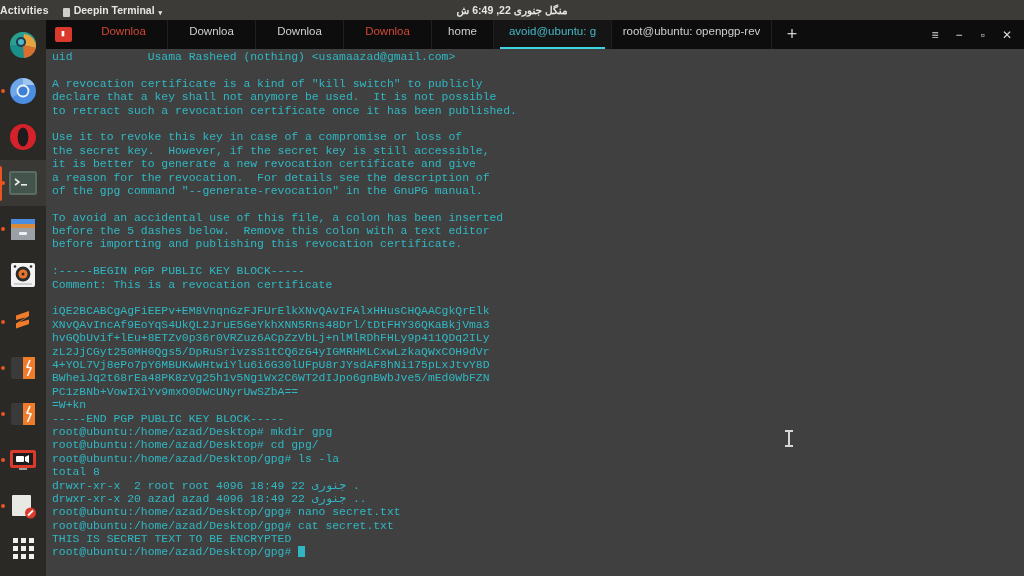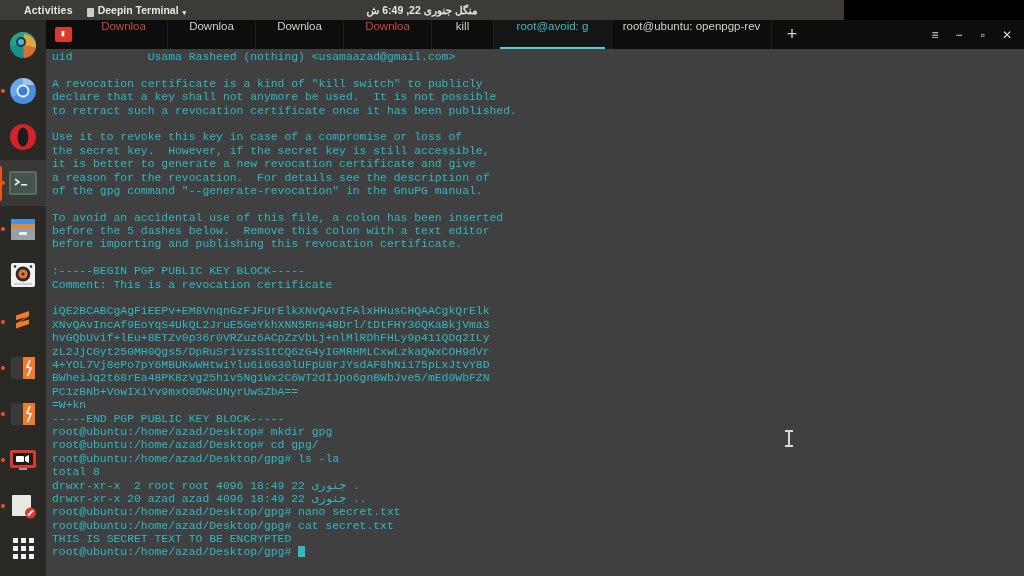--- a/index.html
+++ b/index.html
@@ -5,25 +5,25 @@
   * { box-sizing: border-box; margin: 0; padding: 0; }
   html, body {
     width: 1024px; height: 576px;
     background: #000; overflow: hidden;
     font-family: "Liberation Sans", sans-serif;
   }
   #screen { position: relative; width: 1024px; height: 576px; background: #000; }
 
   
   #topbar {
-    position: absolute; top: 0; left: 0; width: 844px; height: 20px;
+    position: absolute; top: 0; left: 0; width: 1024px; height: 20px;
     background: #3c3b37;
     display: flex; align-items: center;
     font-size: 10.5px; color: #e8e6e3; font-weight: bold;
-    padding: 0 24px;
+    padding: 0 0;
   }
   #topbar .tb-left { display: flex; align-items: center; gap: 14px; }
   #activities { cursor: pointer; letter-spacing: .2px; }
   #appmenu { display: flex; align-items: flex-end; gap: 4px; cursor: pointer; }
   #appmenu .appicon {
     display:inline-block; width:7px; height:9px;
     background:#cfcdc9; border-radius:1px; position:relative; top:1px;
   }
   #appmenu .caret { font-size: 7px; position: relative; top: 1px; }
   #clock {
@@ -88,22 +88,22 @@
     width: 34px; display:flex; align-items:center; justify-content:center;
   }
   #tab-logo .sq {
     width: 17px; height: 15px; background: #d93a2b; border-radius: 2px;
     color: #fff; font-size: 9px; font-family: "Liberation Mono", monospace;
     display: flex; align-items: center; justify-content: center;
     line-height: 1;
   }
   #tabs { display: flex; align-items: stretch; overflow: hidden; }
   .tab {
-    position: relative; min-width: 0; display: flex; align-items: flex-start;
-    justify-content: center; padding: 0 10px;
+    position: relative; min-width: 0; display: flex; align-items: flex-end;
+    justify-content: center; padding: 12px 10px;
     font-size: 11.5px; white-space: nowrap; overflow: hidden;
     border-right: 1px solid #1f1f1f;
     cursor: pointer;
   }
   .tab .lbl {
     overflow: hidden; text-overflow: clip; white-space: nowrap; display:block;
   }
   .tab.c-red   { color: #d14836; }
   .tab.c-grey  { color: #cfcfcf; }
   .tab.c-cyan  { color: #46b6c4; }
@@ -348,24 +348,24 @@
           <div class="tab c-grey" style="width: 88px;">
             <span class="lbl">Downloa</span>
           </div>
           <div class="tab c-grey" style="width: 88px;">
             <span class="lbl">Downloa</span>
           </div>
           <div class="tab c-red" style="width: 88px;">
             <span class="lbl">Downloa</span>
           </div>
           <div class="tab c-grey" style="width: 62px;">
-            <span class="lbl">kill</span>
+            <span class="lbl">home</span>
           </div>
           <div class="tab c-cyan active" style="width: 118px;">
-            <span class="lbl">root@avoid: g</span>
+            <span class="lbl">avoid@ubuntu: g</span>
           </div>
           <div class="tab c-grey" style="width: 160px;">
             <span class="lbl">root@ubuntu: openpgp-rev</span>
           </div>
         </div>
       <div id="newtab">+</div>
       <div id="wctl">
         <div>≡</div>
         <div>−</div>
         <div>▫</div>

